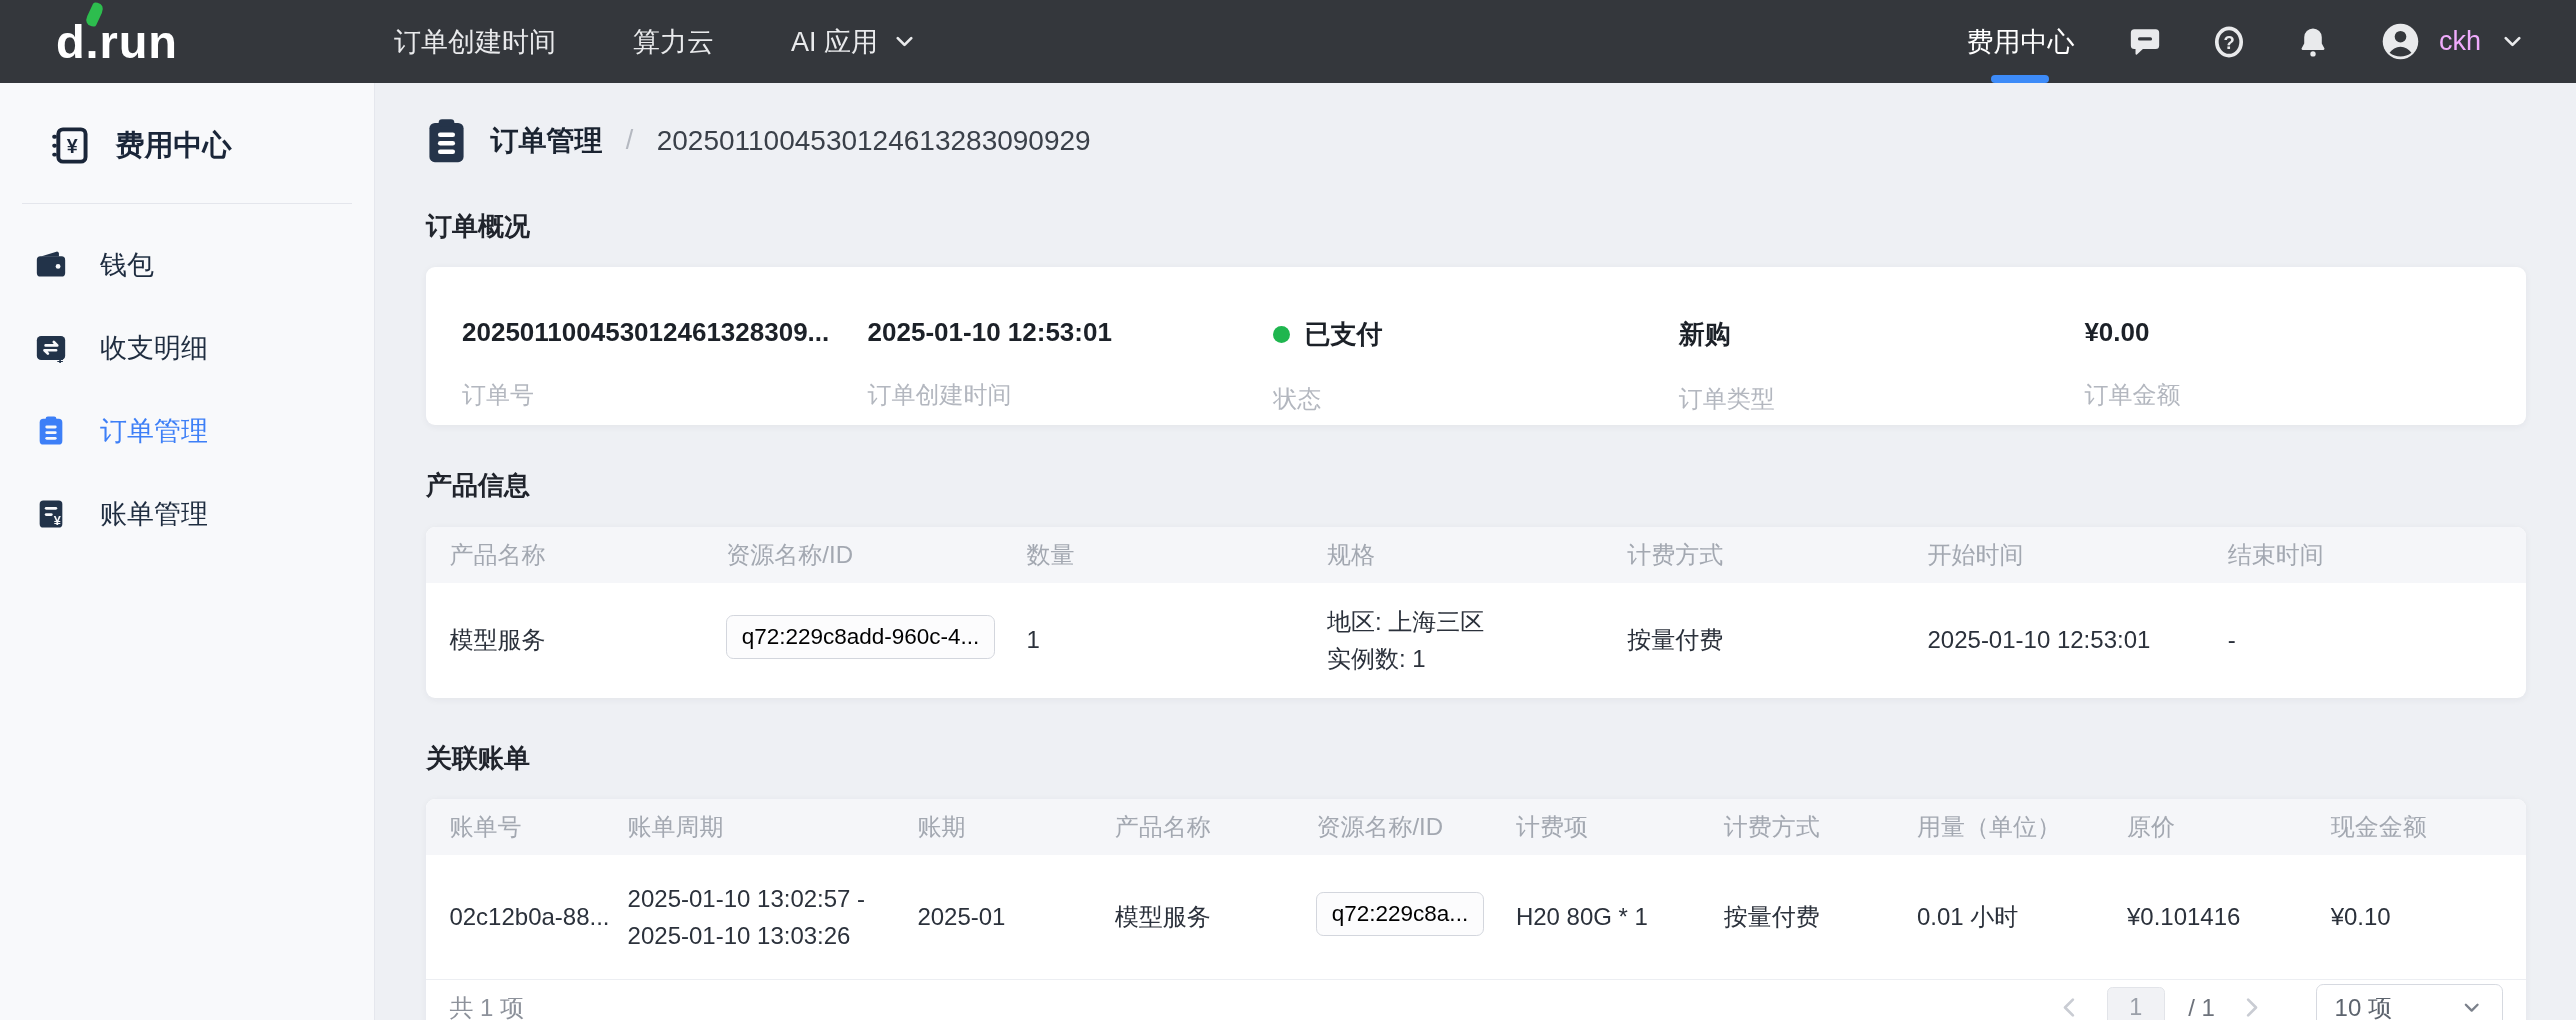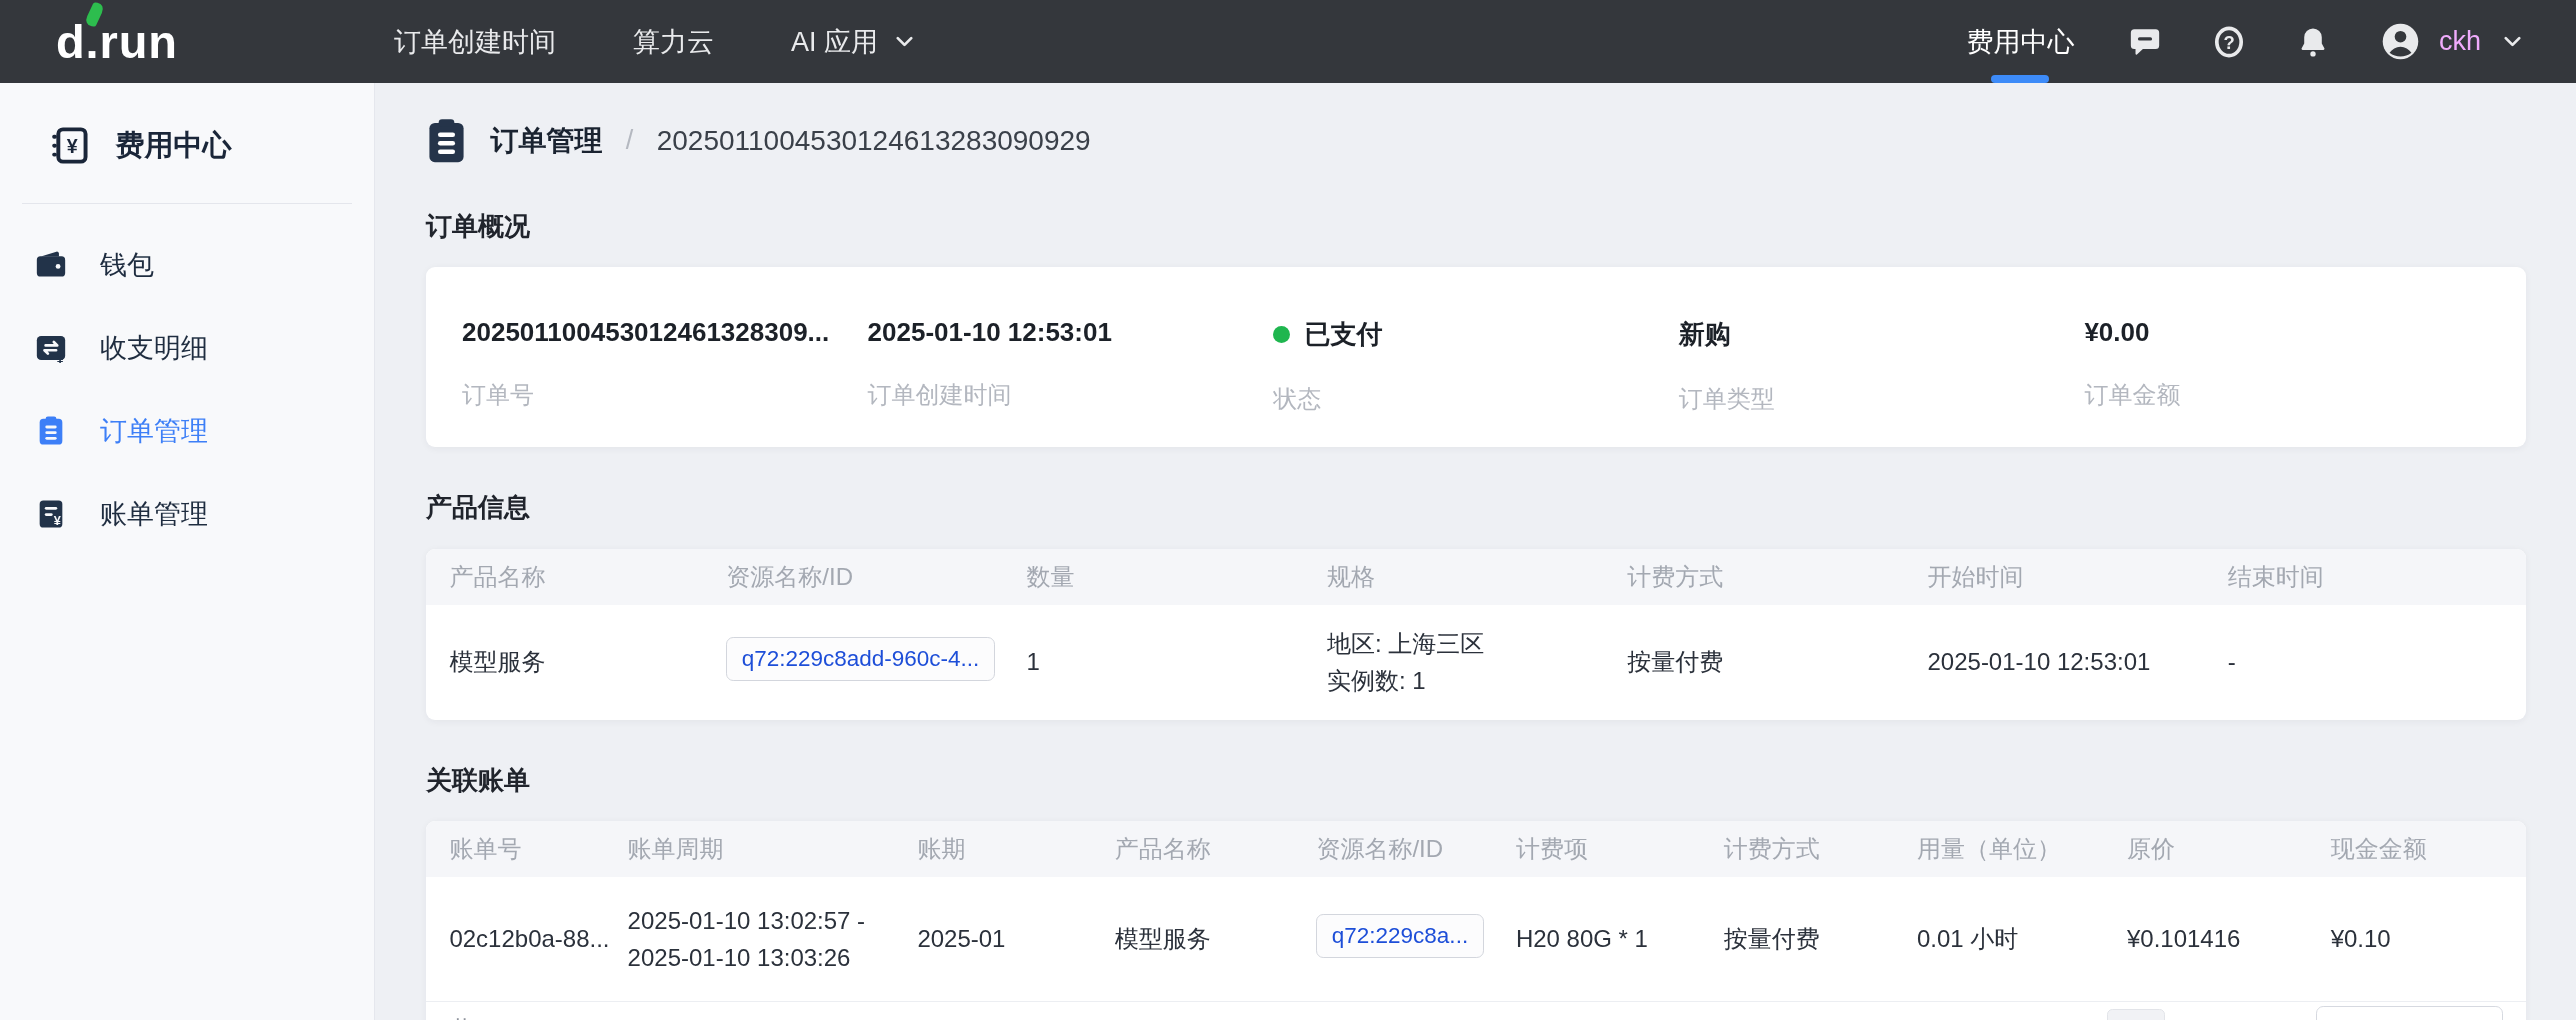--- a/index.html
+++ b/index.html
@@ -68,40 +68,40 @@
   .bc-id { font-size:28px; color:#3a4049; }
 
   .section-title { font-size:26px; font-weight:bold; color:#20242c; margin-top:43px; }
 
   .card {
     background:#ffffff; border-radius:9px; margin-top:23.4px;
     box-shadow:0 1.8px 7.2px rgba(30,36,50,.05);
   }
 
   
-  .overview { display:flex; padding:50px 36px 0 36px; height:180px; }
+  .overview { display:flex; padding:50px 36px 0 36px; height:158px; }
   .ov-col { flex:1; }
   .ov-value { font-size:26px; font-weight:bold; color:#1c2128; display:flex; align-items:center; gap:14.4px; }
   .ov-label { font-size:24px; color:#b3b7bf; margin-top:31px; }
   .dot { width:17px; height:17px; border-radius:50%; background:#1fb64f; display:inline-block; flex:none; }
 
   
   table { width:100%; border-collapse:collapse; table-layout:fixed;padding-left:28px; }
   thead th {
     background:#f5f6f9; font-weight:normal; text-align:left;
     color:#a3a8b1; font-size:24px; height:56px; padding:0 9px 0 0;
   }
   thead th:first-child, tbody td:first-child { padding-left:23.4px; }
   tbody td { font-size:24px; color:#2b313b; padding:0 9px 0 0; vertical-align:middle; }
   .tbl-product tbody td { height:115px; }
   .tbl-bills tbody td { height:124px; }
   .two-line { line-height:1.55; }
   .res-tag {
     display:inline-block; border:1.8px solid #d3d6dd; border-radius:7.2px;
-    background:#fcfcfd; color:#1d4ed8; font-size:22.5px;
+    background:#fcfcfd; color:#000000; font-size:22.5px;
     padding:8px 14.4px; white-space:nowrap; max-width:95%; overflow:hidden;
   }
   .tbl-card { overflow:hidden; }
 
   
   .pagination {
     border-top:0.9px solid #eceef2; height:57px;
     display:flex; align-items:center; padding:0 23.4px;
   }
   .pg-total { font-size:24px; color:#8d929b; }

